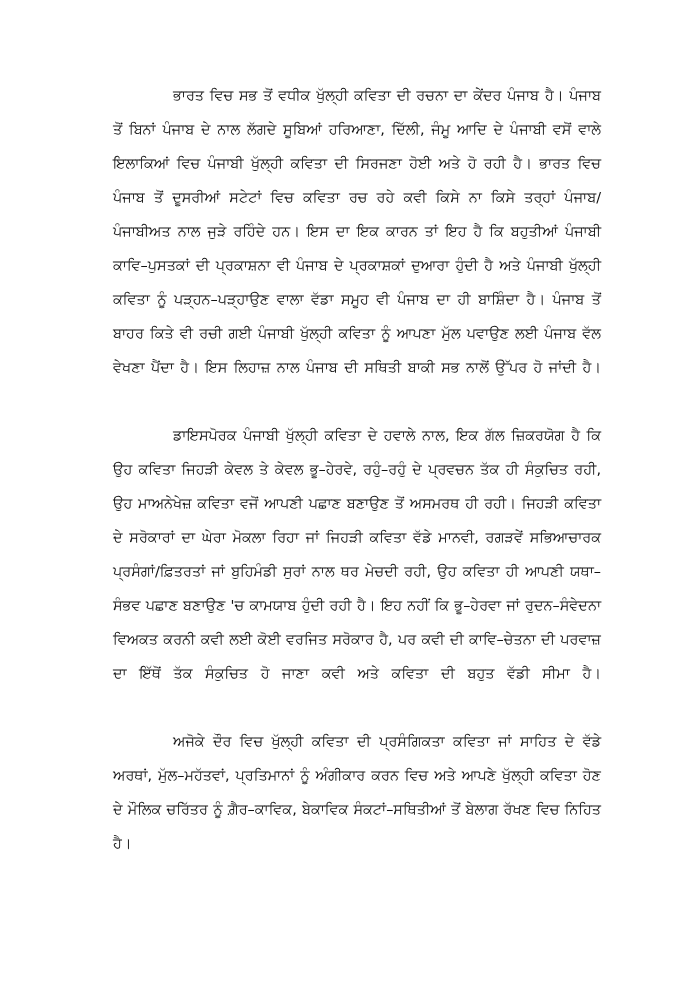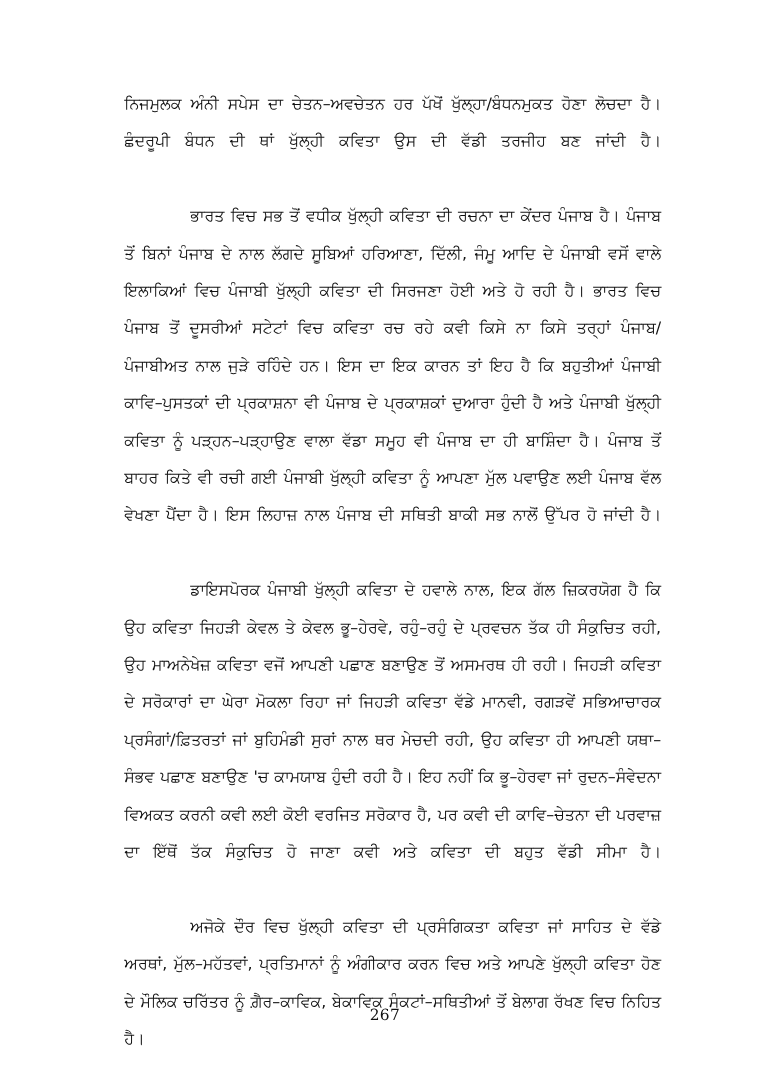--- a/index.html
+++ b/index.html
@@ -70,25 +70,23 @@
     letter-spacing: 0.4px;
   }
 </style>
 </head>
 <body>
 
 <div class="page">
 
   <div class="text-column">
 
-    <p class="para">ਨਿਜਮੁਲਕ ਅੰਨੀ ਸਪੇਸ ਦਾ ਚੇਤਨ–ਅਵਚੇਤਨ ਹਰ ਪੱਖੋਂ ਖੁੱਲ੍ਹਾ/ਬੰਧਨਮੁਕਤ ਹੋਣਾ ਲੋਚਦਾ ਹੈ। ਛੰਦਰੂਪੀ ਬੰਧਨ ਦੀ ਥਾਂ ਖੁੱਲ੍ਹੀ ਕਵਿਤਾ ਉਸ ਦੀ ਵੱਡੀ ਤਰਜੀਹ ਬਣ ਜਾਂਦੀ ਹੈ।</p>
 
     <p class="para indent">ਭਾਰਤ ਵਿਚ ਸਭ ਤੋਂ ਵਧੀਕ ਖੁੱਲ੍ਹੀ ਕਵਿਤਾ ਦੀ ਰਚਨਾ ਦਾ ਕੇਂਦਰ ਪੰਜਾਬ ਹੈ। ਪੰਜਾਬ ਤੋਂ ਬਿਨਾਂ ਪੰਜਾਬ ਦੇ ਨਾਲ ਲੱਗਦੇ ਸੂਬਿਆਂ ਹਰਿਆਣਾ, ਦਿੱਲੀ, ਜੰਮੂ ਆਦਿ ਦੇ ਪੰਜਾਬੀ ਵਸੋਂ ਵਾਲੇ ਇਲਾਕਿਆਂ ਵਿਚ ਪੰਜਾਬੀ ਖੁੱਲ੍ਹੀ ਕਵਿਤਾ ਦੀ ਸਿਰਜਣਾ ਹੋਈ ਅਤੇ ਹੋ ਰਹੀ ਹੈ। ਭਾਰਤ ਵਿਚ ਪੰਜਾਬ ਤੋਂ ਦੂਸਰੀਆਂ ਸਟੇਟਾਂ ਵਿਚ ਕਵਿਤਾ ਰਚ ਰਹੇ ਕਵੀ ਕਿਸੇ ਨਾ ਕਿਸੇ ਤਰ੍ਹਾਂ ਪੰਜਾਬ/ਪੰਜਾਬੀਅਤ ਨਾਲ ਜੁੜੇ ਰਹਿੰਦੇ ਹਨ। ਇਸ ਦਾ ਇਕ ਕਾਰਨ ਤਾਂ ਇਹ ਹੈ ਕਿ ਬਹੁਤੀਆਂ ਪੰਜਾਬੀ ਕਾਵਿ–ਪੁਸਤਕਾਂ ਦੀ ਪ੍ਰਕਾਸ਼ਨਾ ਵੀ ਪੰਜਾਬ ਦੇ ਪ੍ਰਕਾਸ਼ਕਾਂ ਦੁਆਰਾ ਹੁੰਦੀ ਹੈ ਅਤੇ ਪੰਜਾਬੀ ਖੁੱਲ੍ਹੀ ਕਵਿਤਾ ਨੂੰ ਪੜ੍ਹਨ–ਪੜ੍ਹਾਉਣ ਵਾਲਾ ਵੱਡਾ ਸਮੂਹ ਵੀ ਪੰਜਾਬ ਦਾ ਹੀ ਬਾਸ਼ਿੰਦਾ ਹੈ। ਪੰਜਾਬ ਤੋਂ ਬਾਹਰ ਕਿਤੇ ਵੀ ਰਚੀ ਗਈ ਪੰਜਾਬੀ ਖੁੱਲ੍ਹੀ ਕਵਿਤਾ ਨੂੰ ਆਪਣਾ ਮੁੱਲ ਪਵਾਉਣ ਲਈ ਪੰਜਾਬ ਵੱਲ ਵੇਖਣਾ ਪੈਂਦਾ ਹੈ। ਇਸ ਲਿਹਾਜ਼ ਨਾਲ ਪੰਜਾਬ ਦੀ ਸਥਿਤੀ ਬਾਕੀ ਸਭ ਨਾਲੋਂ ਉੱਪਰ ਹੋ ਜਾਂਦੀ ਹੈ।</p>
 
     <p class="para indent">ਡਾਇਸਪੋਰਕ ਪੰਜਾਬੀ ਖੁੱਲ੍ਹੀ ਕਵਿਤਾ ਦੇ ਹਵਾਲੇ ਨਾਲ, ਇਕ ਗੱਲ ਜ਼ਿਕਰਯੋਗ ਹੈ ਕਿ ਉਹ ਕਵਿਤਾ ਜਿਹੜੀ ਕੇਵਲ ਤੇ ਕੇਵਲ ਭੂ–ਹੇਰਵੇ, ਰਹੁੰ–ਰਹੁੰ ਦੇ ਪ੍ਰਵਚਨ ਤੱਕ ਹੀ ਸੰਕੁਚਿਤ ਰਹੀ, ਉਹ ਮਾਅਨੇਖੇਜ਼ ਕਵਿਤਾ ਵਜੋਂ ਆਪਣੀ ਪਛਾਣ ਬਣਾਉਣ ਤੋਂ ਅਸਮਰਥ ਹੀ ਰਹੀ। ਜਿਹੜੀ ਕਵਿਤਾ ਦੇ ਸਰੋਕਾਰਾਂ ਦਾ ਘੇਰਾ ਮੋਕਲਾ ਰਿਹਾ ਜਾਂ ਜਿਹੜੀ ਕਵਿਤਾ ਵੱਡੇ ਮਾਨਵੀ, ਰਗੜਵੇਂ ਸਭਿਆਚਾਰਕ ਪ੍ਰਸੰਗਾਂ/ਫ਼ਿਤਰਤਾਂ ਜਾਂ ਬੁਹਿਮੰਡੀ ਸੁਰਾਂ ਨਾਲ ਥਰ ਮੇਚਦੀ ਰਹੀ, ਉਹ ਕਵਿਤਾ ਹੀ ਆਪਣੀ ਯਥਾ–ਸੰਭਵ ਪਛਾਣ ਬਣਾਉਣ 'ਚ ਕਾਮਯਾਬ ਹੁੰਦੀ ਰਹੀ ਹੈ। ਇਹ ਨਹੀਂ ਕਿ ਭੂ–ਹੇਰਵਾ ਜਾਂ ਰੁਦਨ–ਸੰਵੇਦਨਾ ਵਿਅਕਤ ਕਰਨੀ ਕਵੀ ਲਈ ਕੋਈ ਵਰਜਿਤ ਸਰੋਕਾਰ ਹੈ, ਪਰ ਕਵੀ ਦੀ ਕਾਵਿ–ਚੇਤਨਾ ਦੀ ਪਰਵਾਜ਼ ਦਾ ਇੱਥੋਂ ਤੱਕ ਸੰਕੁਚਿਤ ਹੋ ਜਾਣਾ ਕਵੀ ਅਤੇ ਕਵਿਤਾ ਦੀ ਬਹੁਤ ਵੱਡੀ ਸੀਮਾ ਹੈ।</p>
 
     <p class="para indent">ਅਜੋਕੇ ਦੌਰ ਵਿਚ ਖੁੱਲ੍ਹੀ ਕਵਿਤਾ ਦੀ ਪ੍ਰਸੰਗਿਕਤਾ ਕਵਿਤਾ ਜਾਂ ਸਾਹਿਤ ਦੇ ਵੱਡੇ ਅਰਥਾਂ, ਮੁੱਲ–ਮਹੱਤਵਾਂ, ਪ੍ਰਤਿਮਾਨਾਂ ਨੂੰ ਅੰਗੀਕਾਰ ਕਰਨ ਵਿਚ ਅਤੇ ਆਪਣੇ ਖੁੱਲ੍ਹੀ ਕਵਿਤਾ ਹੋਣ ਦੇ ਮੌਲਿਕ ਚਰਿੱਤਰ ਨੂੰ ਗ਼ੈਰ–ਕਾਵਿਕ, ਬੇਕਾਵਿਕ ਸੰਕਟਾਂ–ਸਥਿਤੀਆਂ ਤੋਂ ਬੇਲਾਗ ਰੱਖਣ ਵਿਚ ਨਿਹਿਤ ਹੈ।</p>
 
   </div>
 
-  <div class="folio">267</div>
 
 </div>
 
 </body></html>

